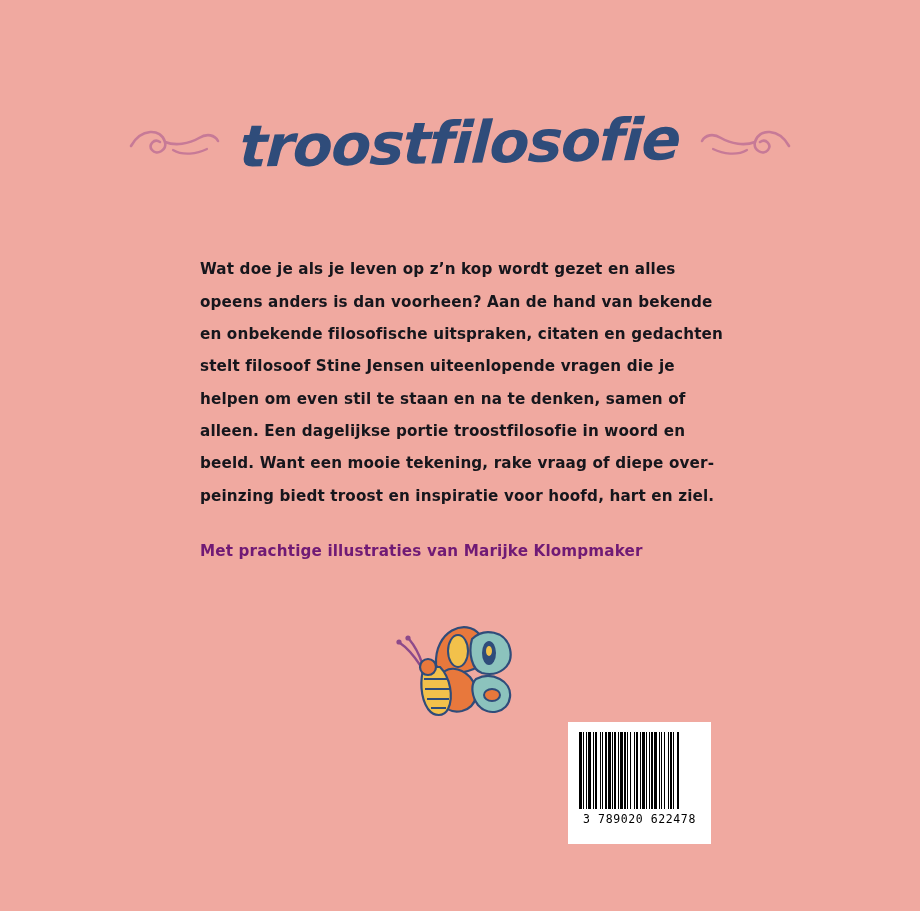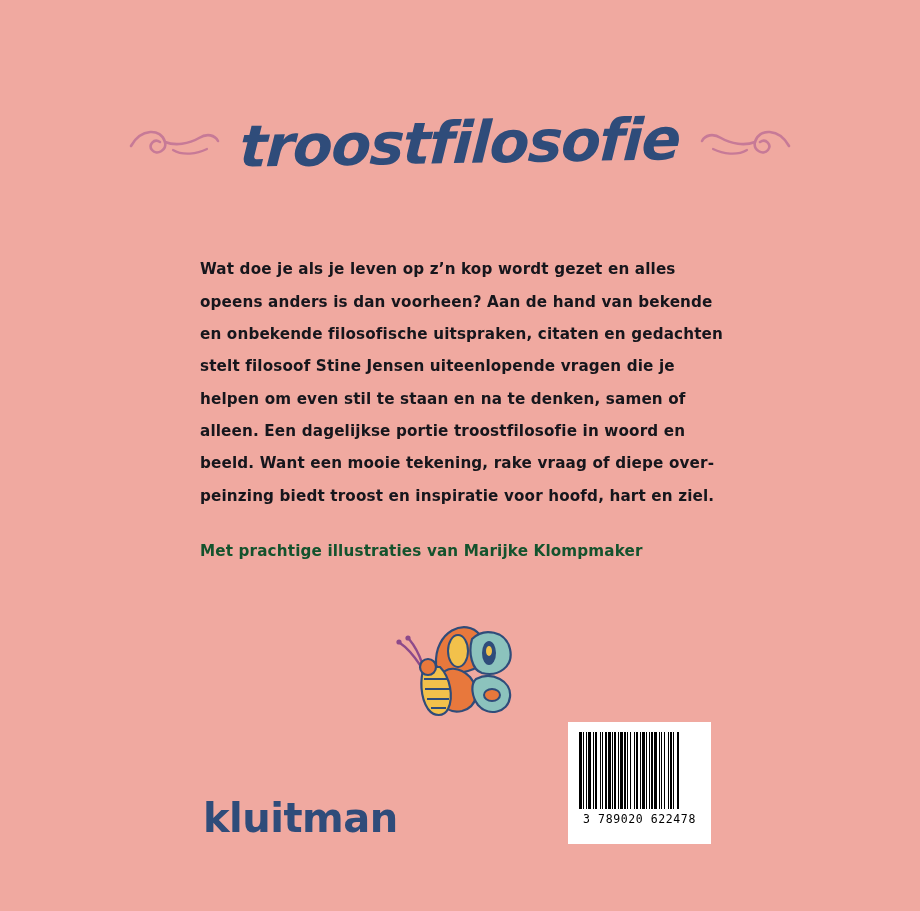--- a/index.html
+++ b/index.html
@@ -63,21 +63,21 @@
     letter-spacing: 0.15px;
   }
   .credit {
     position: absolute;
     top: 527px;
     left: 200px;
     width: 525px;
     font-family: "DejaVu Sans", sans-serif;
     font-size: 15.2px;
     font-weight: 600;
-    color: #14532d;
+    color: #701a75;
     letter-spacing: 0.15px;
   }
 
   
   .butterfly {
     position: absolute;
     top: 605px;
     left: 380px;
     width: 160px;
     height: 135px;
@@ -169,21 +169,20 @@
 
     <path d="M60 72 C 54 92, 64 110, 82 106 C 98 102, 100 84, 90 72 C 80 62, 66 60, 60 72 Z" fill="#e8783c" stroke="#2f4c7a" stroke-width="2.2"></path>
     <path d="M96 74 C 112 66, 132 76, 130 92 C 128 108, 108 112, 98 100 C 92 92, 90 80, 96 74 Z" fill="#8cc3bd" stroke="#2f4c7a" stroke-width="2.2"></path>
     <ellipse cx="112" cy="90" rx="8" ry="6" fill="#e8783c" stroke="#2f4c7a" stroke-width="2"></ellipse>
 
     <path d="M44 62 C 40 74, 40 92, 48 104 C 54 112, 64 112, 68 104 C 74 92, 70 72, 60 62 Z" fill="#f2c14b" stroke="#2f4c7a" stroke-width="2.2"></path>
     <path d="M44 74 H 68 M45 84 H 70 M47 94 H 69 M51 103 H 66" stroke="#2f4c7a" stroke-width="2" fill="none"></path>
     <circle cx="48" cy="62" r="8" fill="#e8783c" stroke="#2f4c7a" stroke-width="2.2"></circle>
   </svg>
 
-  <div class="publisher">kluitman</div>
 
   <div class="barcode-box">
     <div class="barcode-bars" id="barcode-bars">
         <span style="width: 3px; background: rgb(0, 0, 0);"></span>
         <span style="width: 1px; background: transparent;"></span>
         <span style="width: 1px; background: rgb(0, 0, 0);"></span>
         <span style="width: 2px; background: transparent;"></span>
         <span style="width: 1px; background: rgb(0, 0, 0);"></span>
         <span style="width: 1px; background: transparent;"></span>
         <span style="width: 3px; background: rgb(0, 0, 0);"></span>

